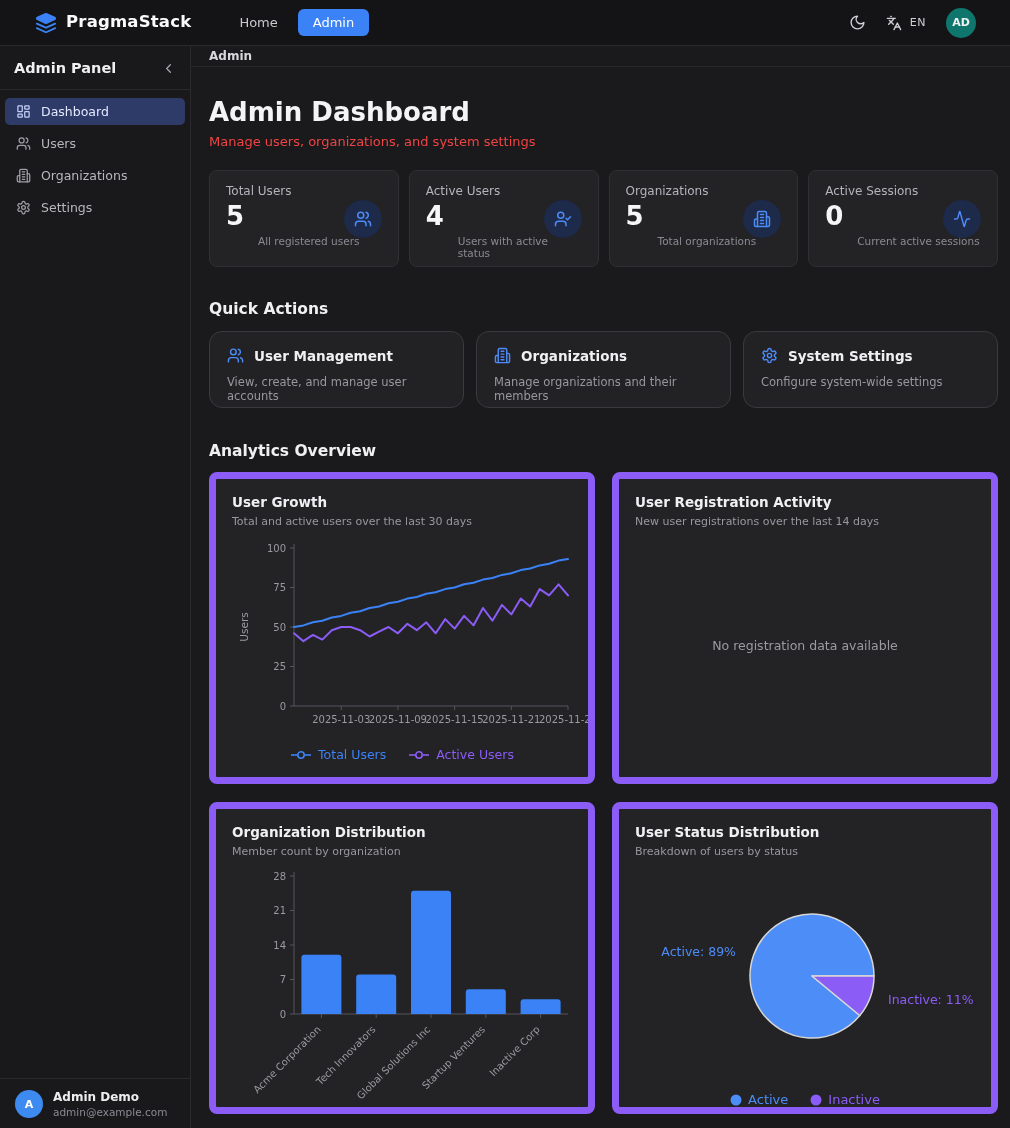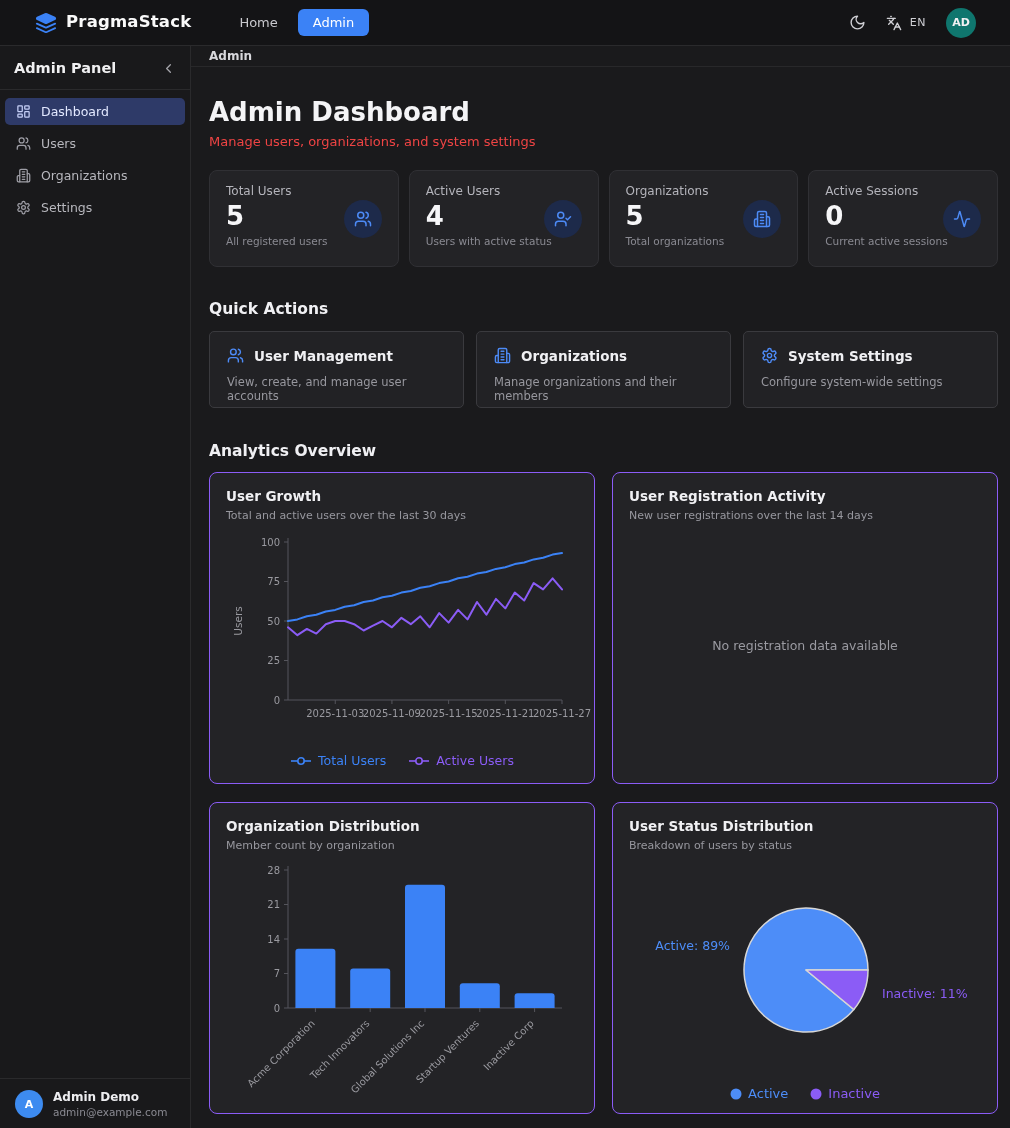--- a/index.html
+++ b/index.html
@@ -75,44 +75,44 @@
   .page-title { font-size:26px; font-weight:bold; color:#f4f4f6; margin-top:16px; }
   .page-subtitle { font-size:13px; color:#ef4444; margin-top:7px; }
   
   .stats-grid { display:grid; grid-template-columns:repeat(4,1fr); gap:10px; margin-top:21px; }
   .stat-card {
     background:#232326; border:1px solid #303034; border-radius:8px;
     height:97px; padding:13px 16px; position:relative;
   }
   .stat-label { font-size:12px; color:#b4b4bb; }
   .stat-value { font-size:26px; font-weight:bold; color:#f6f6f8; margin-top:3px; }
-  .stat-desc { font-size:10.5px; color:#8a8a92; margin-top:4px; }
+  .stat-desc { font-size:10.5px; color:#8a8a92; margin-top:4px;margin-left:32px; }
   .stat-icon-wrap {
     position:absolute; right:16px; top:50%; transform:translateY(-50%);
     width:38px; height:38px; border-radius:50%; background:#1d2a4a;
     display:flex; align-items:center; justify-content:center;
   }
   .stat-icon-wrap .icon { width:18px; height:18px; color:#4d8bf7; }
   
   .section-heading { font-size:15.5px; font-weight:bold; color:#f0f0f3; }
   .qa-heading { margin-top:33px; }
   .qa-grid { display:grid; grid-template-columns:repeat(3,1fr); gap:12px; margin-top:13px; }
   .qa-card {
-    background:#222225; border:1px solid #3a3a3e; border-radius:5px;
+    background:#222225; border:1px solid #3a3a3e; border-radius:13px;
     padding:15px 17px; height:77px; cursor:pointer;
   }
   .qa-title-row { display:flex; align-items:center; gap:10px; }
   .qa-title-row .icon { width:17px; height:17px; color:#4d8bf7; }
   .qa-title { font-size:13.5px; font-weight:bold; color:#f0f0f3; }
   .qa-desc { font-size:11.5px; color:#97979e; margin-top:11px; }
   .ao-heading { margin-top:34px; }
   
   .charts-grid { display:grid; grid-template-columns:repeat(2,1fr); gap:18px 17px; margin-top:12px; }
   .chart-card {
-    background:#232326; border:1px solid #8b5cf6; border-radius:8px;
+    background:#232326; border:7px solid #8b5cf6; border-radius:8px;
     height:312px; padding:15px 16px; overflow:hidden;
     display:flex; flex-direction:column;
   }
   .chart-title { font-size:13.5px; font-weight:bold; color:#f0f0f3; }
   .chart-subtitle { font-size:11px; color:#97979e; margin-top:5px; }
   .chart-area { margin-top:10px; flex:1; position:relative; }
   .chart-area svg { display:block; }
   .chart-legend {
     display:flex; justify-content:center; gap:22px; align-items:center;
     font-size:12.5px; margin-top:2px;

